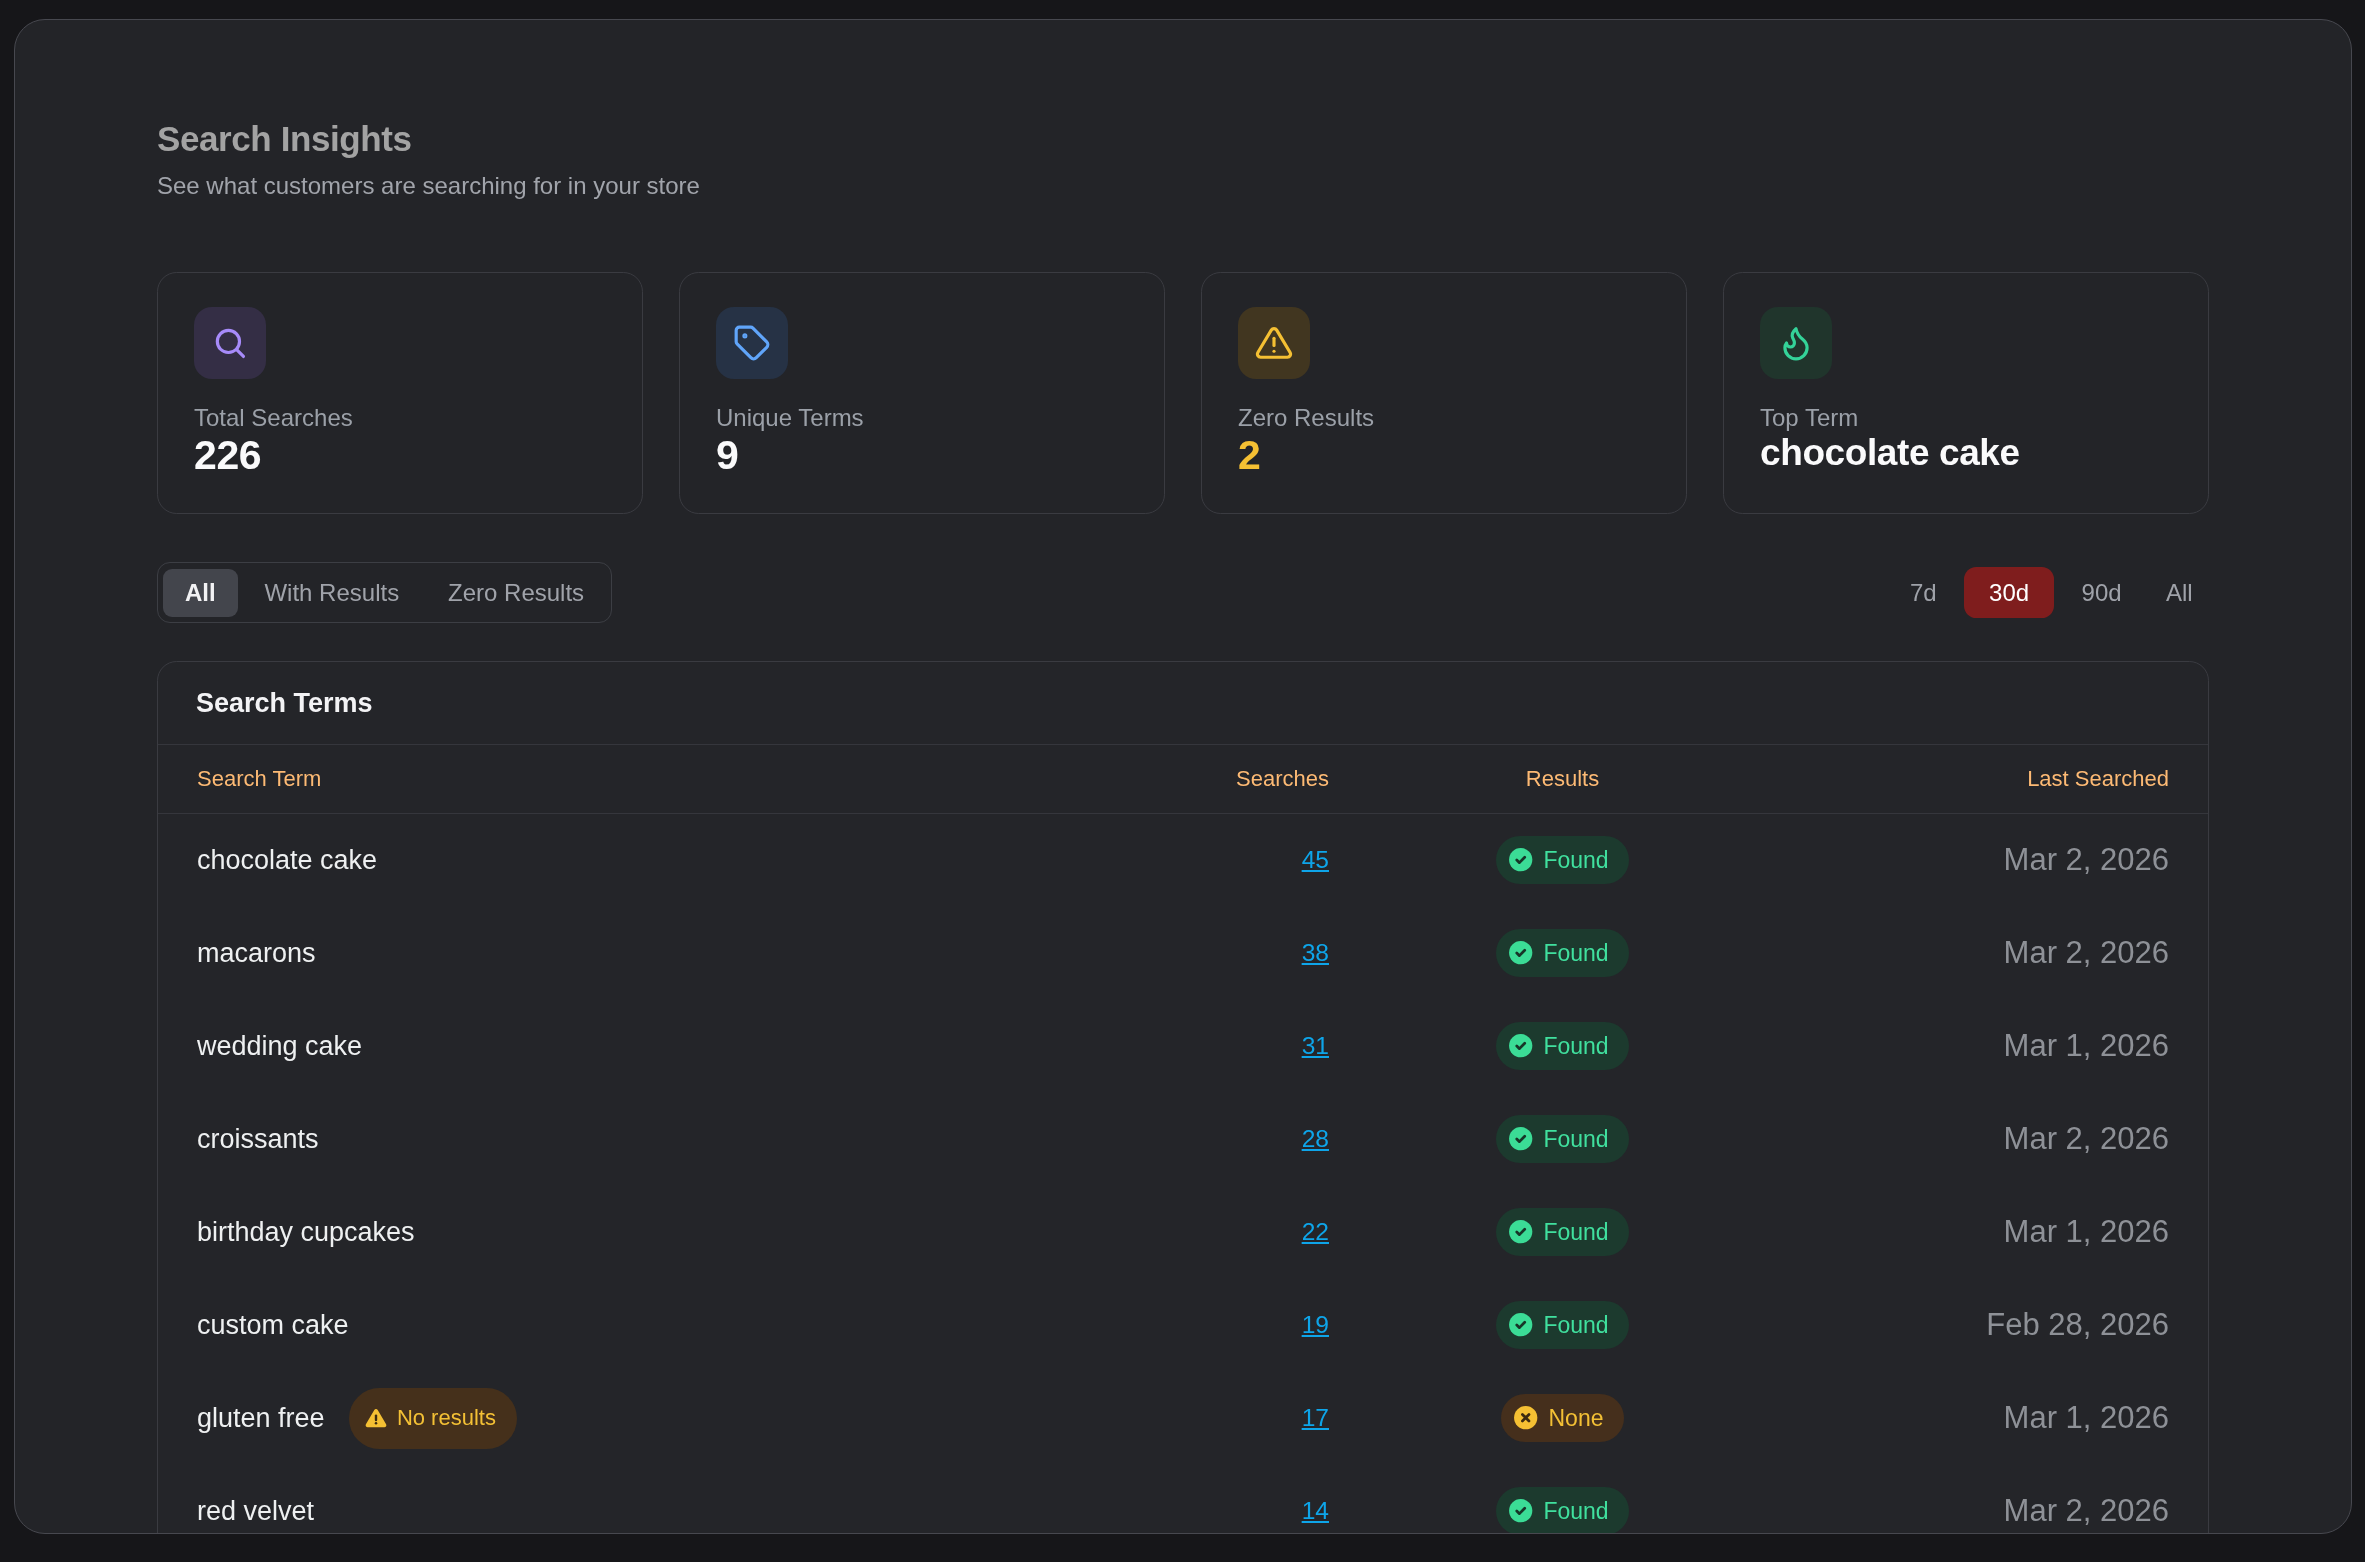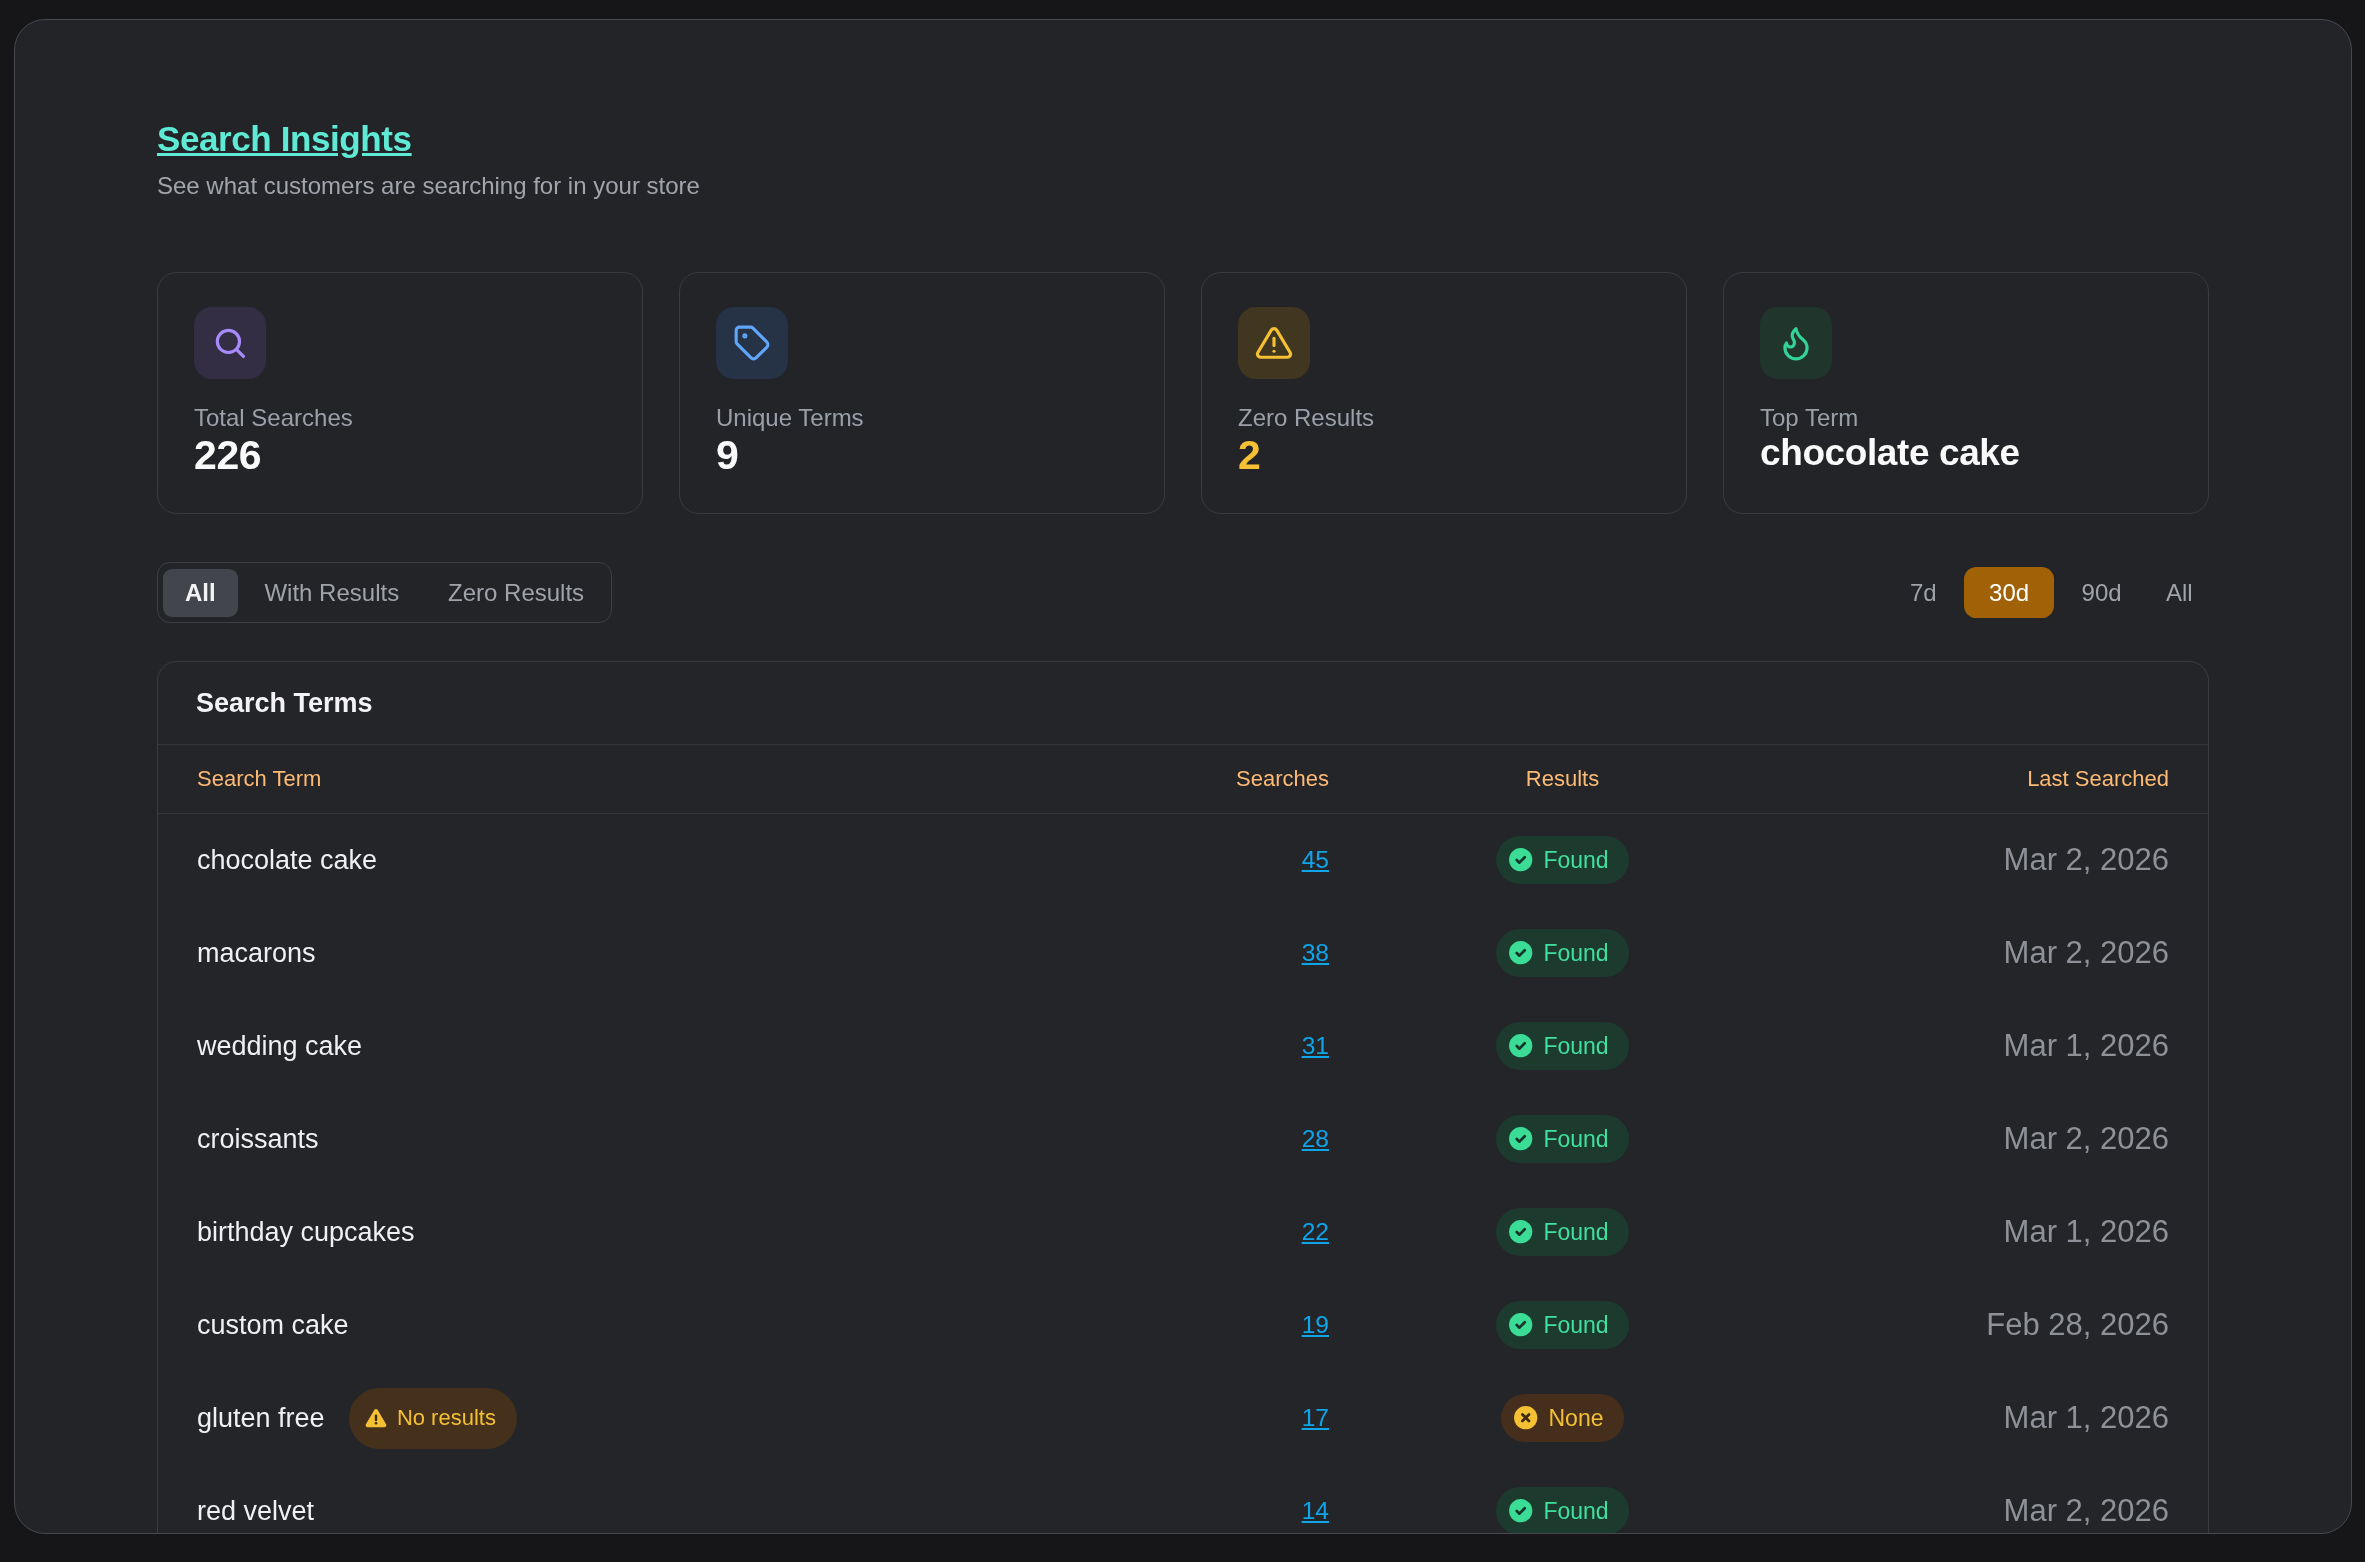--- a/index.html
+++ b/index.html
@@ -14,21 +14,21 @@
     position:absolute; left:14px; top:19px;
     width:2338px; height:1515px;
     background:#232428;
     border:1.6px solid #47484f;
     border-radius:31px;
     padding:0 142px;
     overflow:hidden;
   }
   
   .page-header{ margin-top:98px; }
-  .page-title{ font-size:35px; font-weight:700; letter-spacing:-0.4px; color:#5eead4; line-height:41px;text-decoration:underline; }
+  .page-title{ font-size:35px; font-weight:700; letter-spacing:-0.4px; color:#a3a3a3; line-height:41px; }
   .page-subtitle{ margin-top:13px; font-size:24px; color:#a1a4ab; line-height:28px; }
 
   
   .stats-row{ display:flex; gap:36px; margin-top:72px; }
   .stat-card{
     flex:1 1 0; height:242px;
     border:1.6px solid #3a3b41; border-radius:19.7px;
     padding:34px 36px;
     background:#232428;
   }
@@ -56,21 +56,21 @@
     height:48px; display:flex; align-items:center;
     padding:0 22px; border-radius:9px;
     font-size:24px; color:#a0a3aa; cursor:pointer; white-space:nowrap;
   }
   .segment.active{ background:#43454c; color:#f2f2f4; font-weight:700; }
   .ranges{ display:flex; align-items:center; gap:11.5px; }
   .range-btn{
     height:51px; display:flex; align-items:center; padding:0 16.4px;
     font-size:24px; color:#9fa2a9; border-radius:12.3px; cursor:pointer;
   }
-  .range-btn.active{ background:#a16207; color:#ffffff; padding:0 24.6px; }
+  .range-btn.active{ background:#7f1d1d; color:#ffffff; padding:0 24.6px; }
 
   
   .table-card{
     margin-top:38px;
     border:1.6px solid #3a3b41; border-radius:19.7px;
     background:#242529;
   }
   .table-title-row{ padding:26px 38px 24.6px 38px; border-bottom:1.6px solid #35363c; }
   .table-title{ font-size:27px; font-weight:700; color:#f3f3f5; }
   .table-head{

